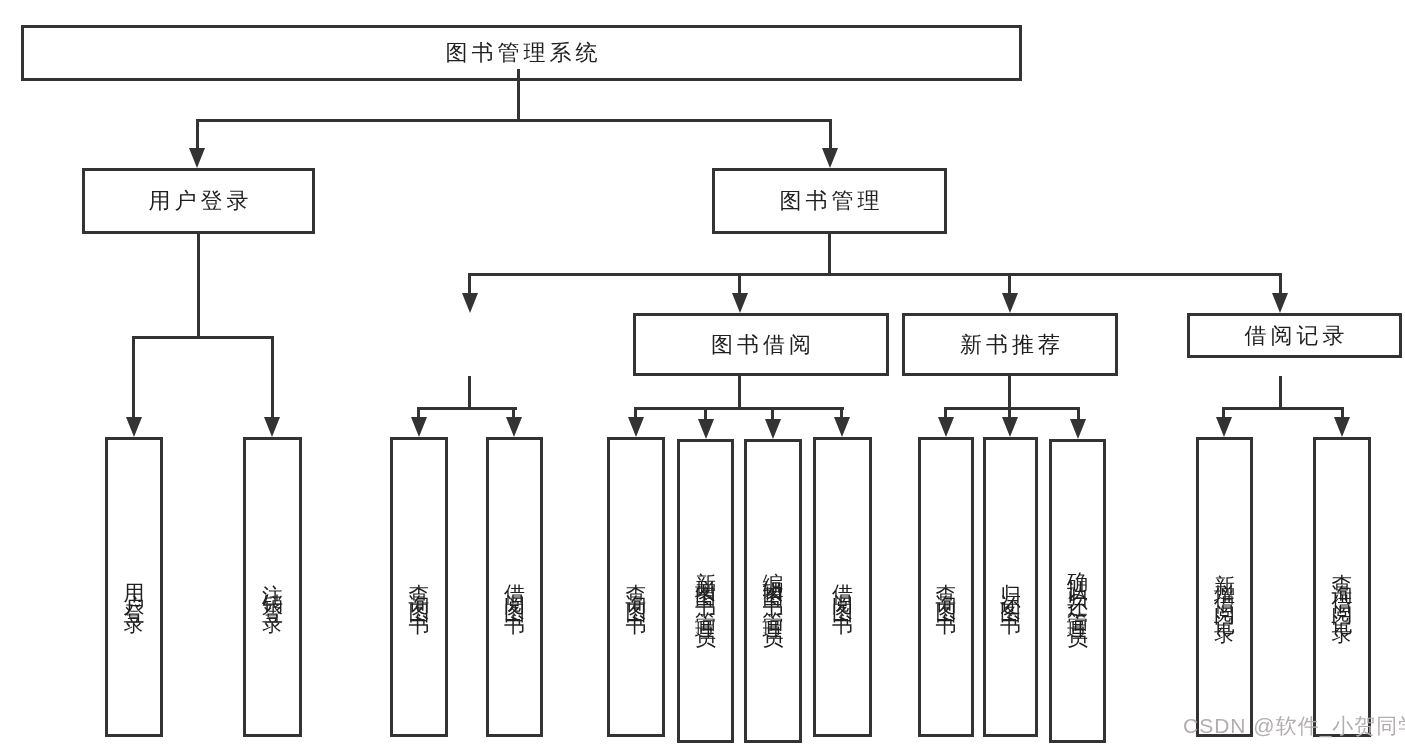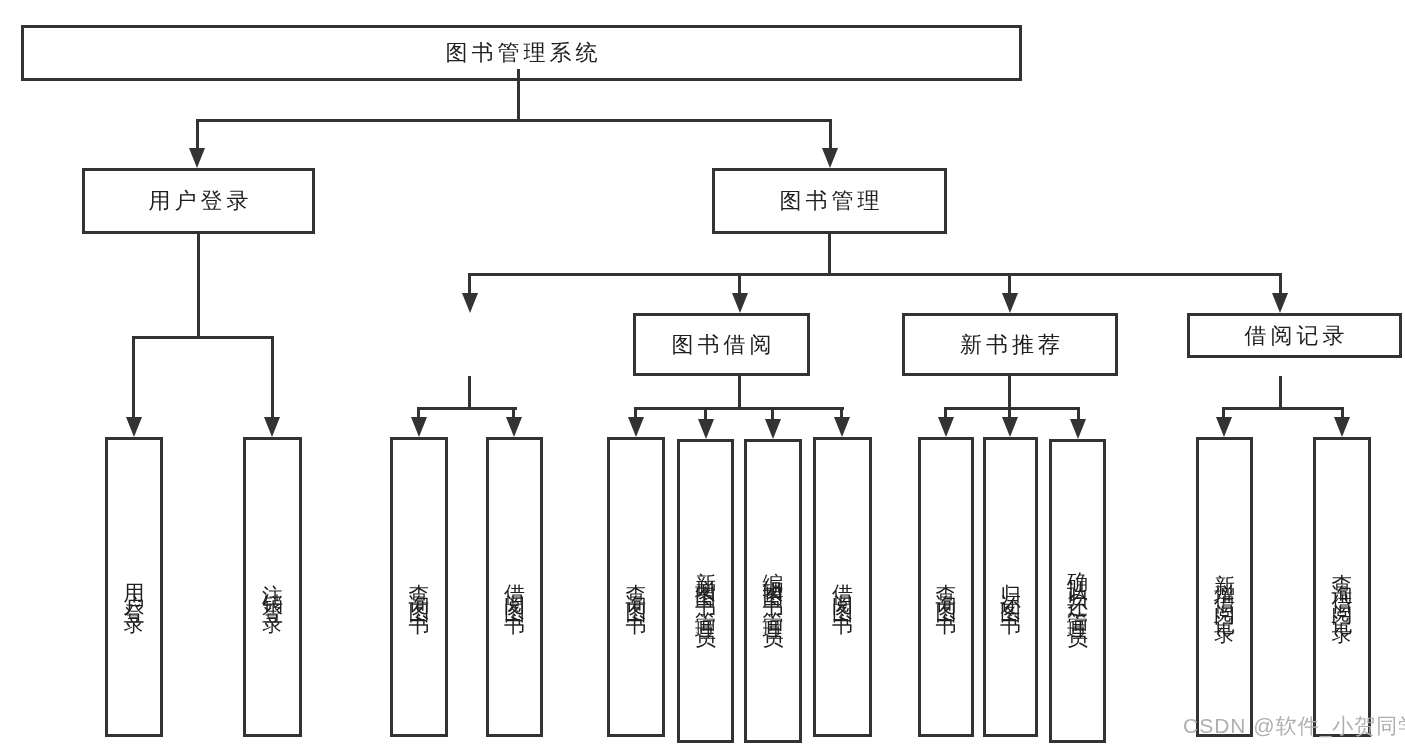--- a/index.html
+++ b/index.html
@@ -87,21 +87,21 @@
   <div class="ln" style="left:468px;top:273px;width:814px;height:3px;"></div>
   <div class="ln" style="left:468px;top:273px;width:3px;height:24px;"></div>
   <div class="ar" style="left:462px;top:293px;"></div>
   <div class="ln" style="left:738px;top:276px;width:3px;height:21px;"></div>
   <div class="ar" style="left:732px;top:293px;"></div>
   <div class="ln" style="left:1008px;top:276px;width:3px;height:21px;"></div>
   <div class="ar" style="left:1002px;top:293px;"></div>
   <div class="ln" style="left:1279px;top:273px;width:3px;height:24px;"></div>
   <div class="ar" style="left:1272px;top:293px;"></div>
 
-  <div class="box" style="left:633px;top:313px;width:177px;height:63px;">
+  <div class="box" style="left:633px;top:313px;width:256px;height:63px;">
     <span class="hlabel">图书借阅</span>
   </div>
   <div class="box" style="left:902px;top:313px;width:216px;height:63px;">
     <span class="hlabel">新书推荐</span>
   </div>
   <div class="box" style="left:1187px;top:313px;width:215px;height:45px;">
     <span class="hlabel">借阅记录</span>
   </div>
 
   <div class="ln" style="left:468px;top:376px;width:3px;height:34px;"></div>

